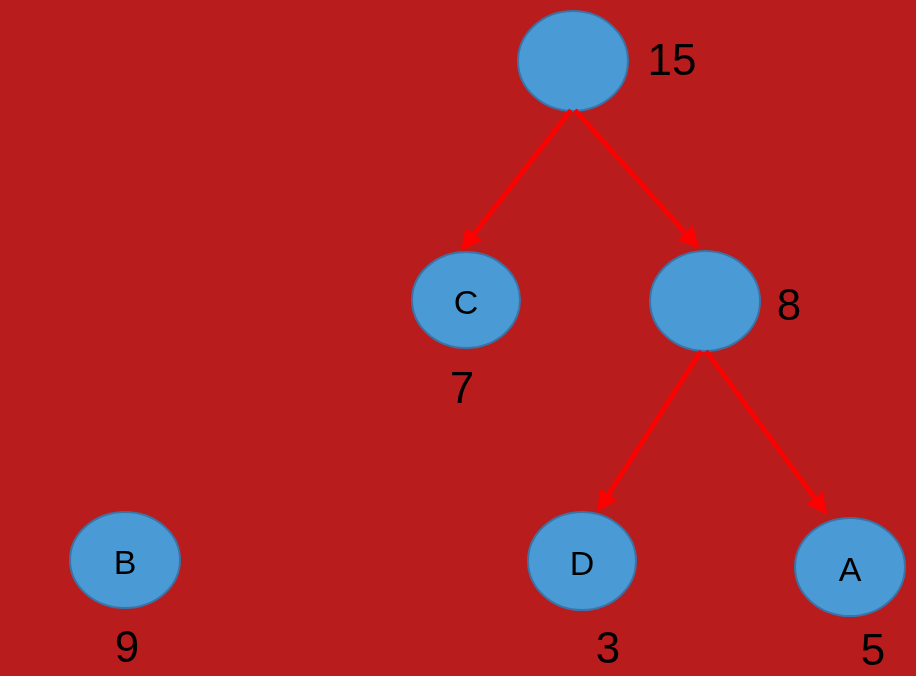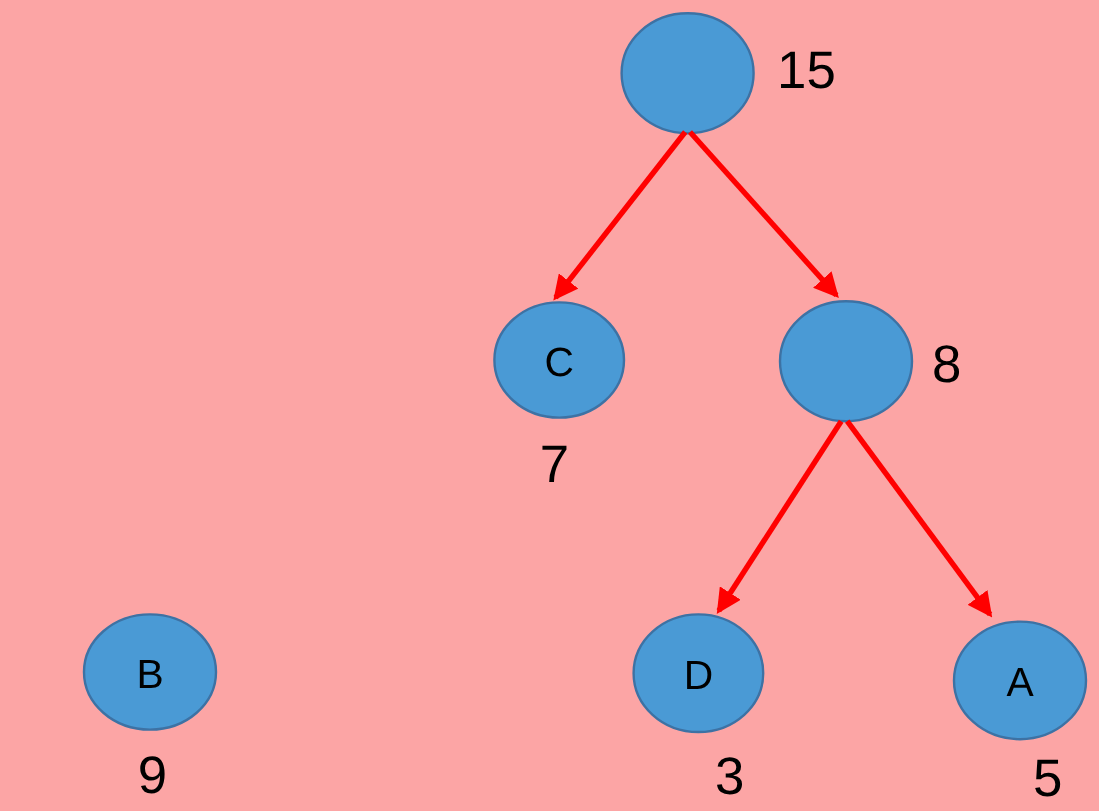--- a/index.html
+++ b/index.html
@@ -5,21 +5,21 @@
   html, body {
     margin: 0;
     padding: 0;
     background: #ffffff;
     font-family: "Liberation Sans", sans-serif;
   }
   #canvas {
     position: relative;
     width: 916px;
     height: 676px;
-    background: #fca5a5;
+    background: #b91c1c;
     overflow: hidden;
   }
   #diagram-svg {
     position: absolute;
     left: 0;
     top: 0;
   }
   .node-label {
     font-family: "Liberation Sans", sans-serif;
     font-size: 34px;

